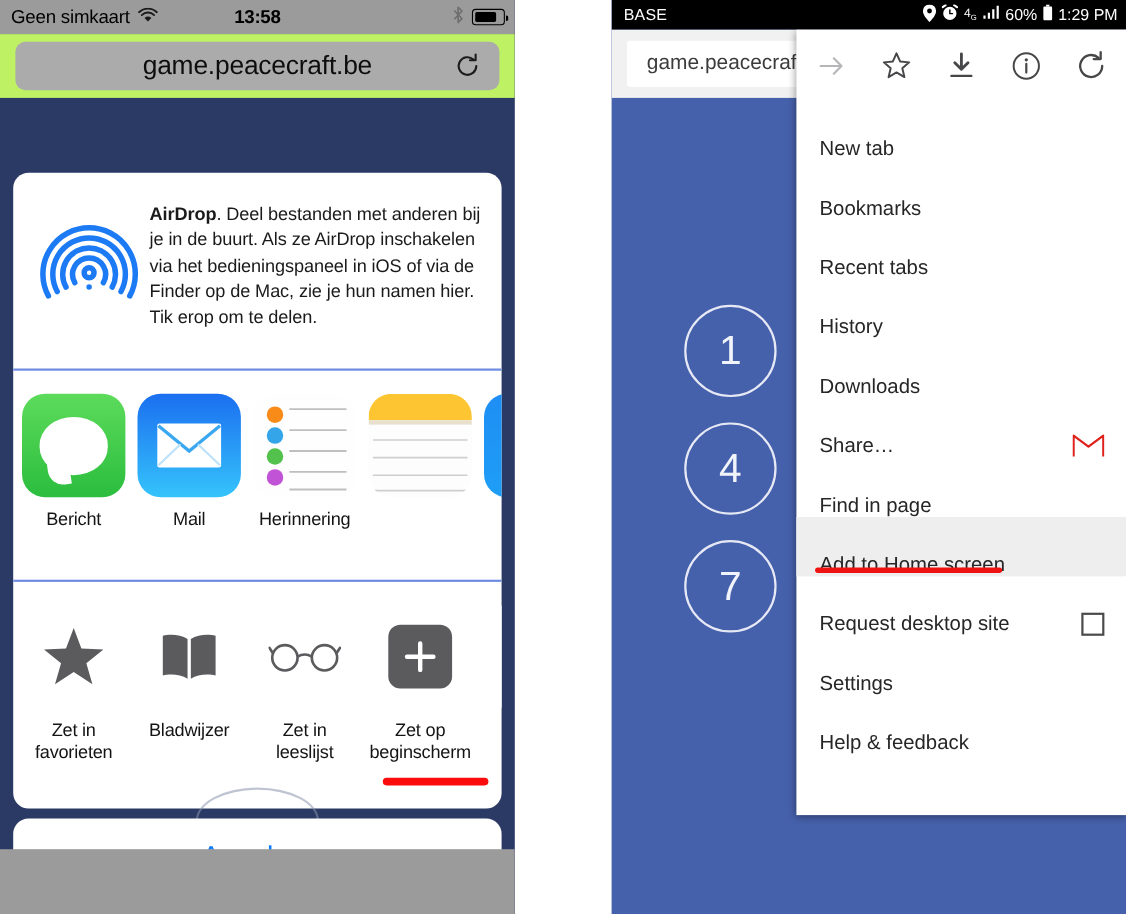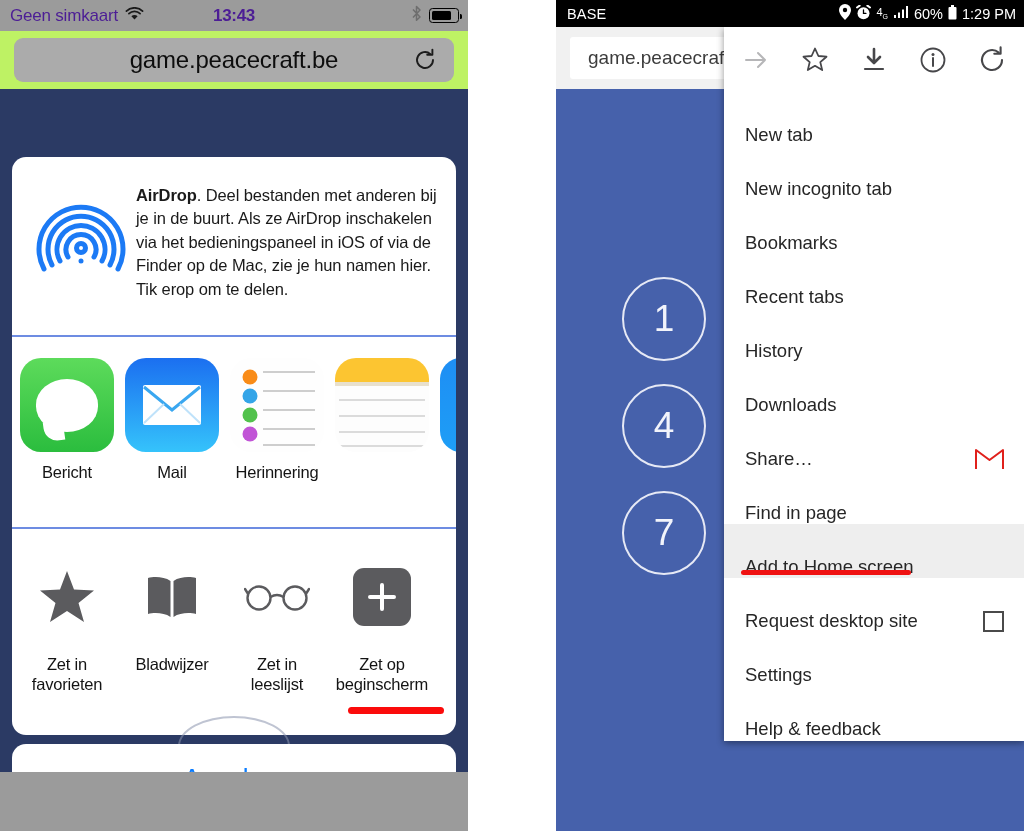--- a/index.html
+++ b/index.html
@@ -11,21 +11,21 @@
   }
   #root { position: relative; width: 1024px; height: 831px; background: #ffffff; }
 
   
   #ios-panel {
     position: absolute; left: 0; top: 0; width: 468px; height: 831px;
     background: #2b3a64; overflow: hidden;
   }
   #ios-statusbar {
     position: absolute; left: 0; top: 0; width: 468px; height: 31px;
-    background: #9b9b9b; color: #4c1d95;
+    background: #9b9b9b; color: #000000;
     display: flex; align-items: center;
     font-size: 17px; font-weight: 500;
   }
   .sb-left { display: flex; align-items: center; gap: 7px; margin-left: 10px; }
   .sb-carrier { font-size: 17px; letter-spacing: -0.2px; }
   .sb-center { position: absolute; left: 0; right: 0; text-align: center; font-size: 17px; font-weight: 700; letter-spacing: -0.3px;}
   .sb-right { position: absolute; right: 9px; display: flex; align-items: center; gap: 7px; }
   .batt {
     width: 30px; height: 15px; border: 1.6px solid #000; border-radius: 3.5px;
     position: relative; padding: 1.6px;
@@ -181,21 +181,21 @@
       <div class="sb-left">
         <span class="sb-carrier">Geen simkaart</span>
         <span>
           <svg width="19" height="14" viewBox="0 0 19 14">
               <path d="M9.5 12.6 6.4 9.3a4.4 4.4 0 0 1 6.2 0z" fill="#1a1a1a"></path>
               <path d="M3.9 6.7a8 8 0 0 1 11.2 0" stroke="#1a1a1a" stroke-width="1.7" fill="none" stroke-linecap="round"></path>
               <path d="M1.4 4.1a11.6 11.6 0 0 1 16.2 0" stroke="#1a1a1a" stroke-width="1.7" fill="none" stroke-linecap="round"></path>
             </svg>
         </span>
       </div>
-      <div class="sb-center">13:43</div>
+      <div class="sb-center">13:58</div>
       <div class="sb-right">
         <span>
           <svg width="11" height="17" viewBox="0 0 11 17">
               <path d="M2 4.5 9 12 5.5 15.3V1.6L9 5 2 12.5" stroke="#6e6e6e" stroke-width="1.5" fill="none" stroke-linejoin="round"></path>
             </svg>
         </span>
         <span class="batt">
             <i></i>
           </span>
       </div>
@@ -429,23 +429,20 @@
               <path d="M24 14A10 10 0 1 1 20.7 6.6" stroke="currentColor" stroke-width="2.1" fill="none" stroke-linecap="round"></path>
               <path d="M22.6 1.4v6.3h-6.3" stroke="currentColor" stroke-width="2.1" fill="none" stroke-linecap="round" stroke-linejoin="round"></path>
             </svg>
         </span>
       </div>
 
       <div class="menu-item">
           <span>New tab</span>
         </div>
       <div class="menu-item">
-          <span>New incognito tab</span>
-        </div>
-      <div class="menu-item">
           <span>Bookmarks</span>
         </div>
       <div class="menu-item">
           <span>Recent tabs</span>
         </div>
       <div class="menu-item">
           <span>History</span>
         </div>
       <div class="menu-item">
           <span>Downloads</span>

